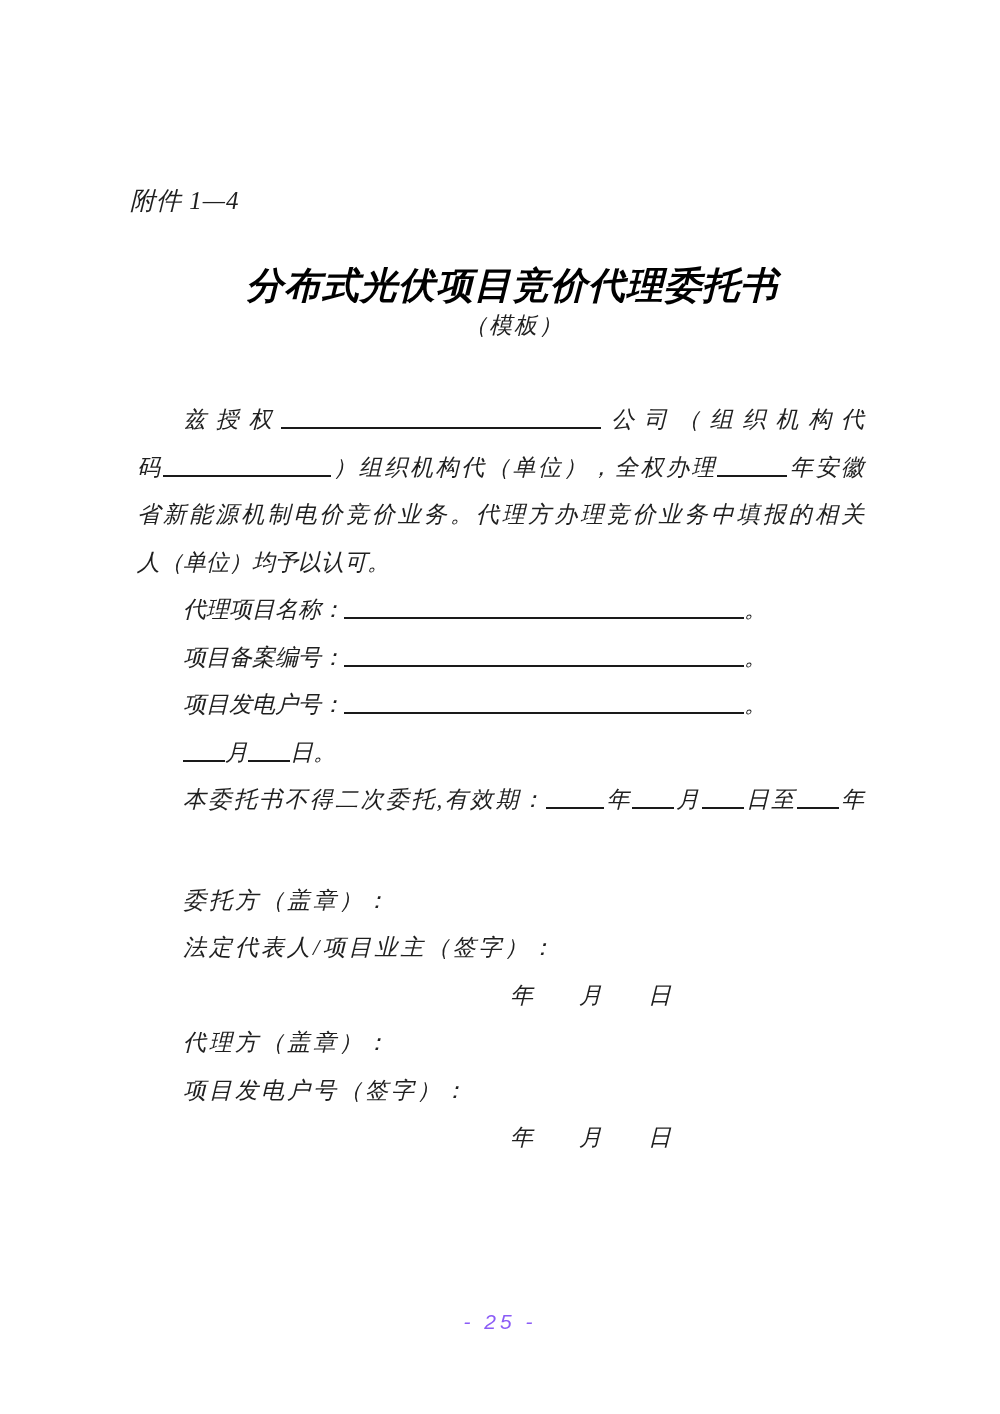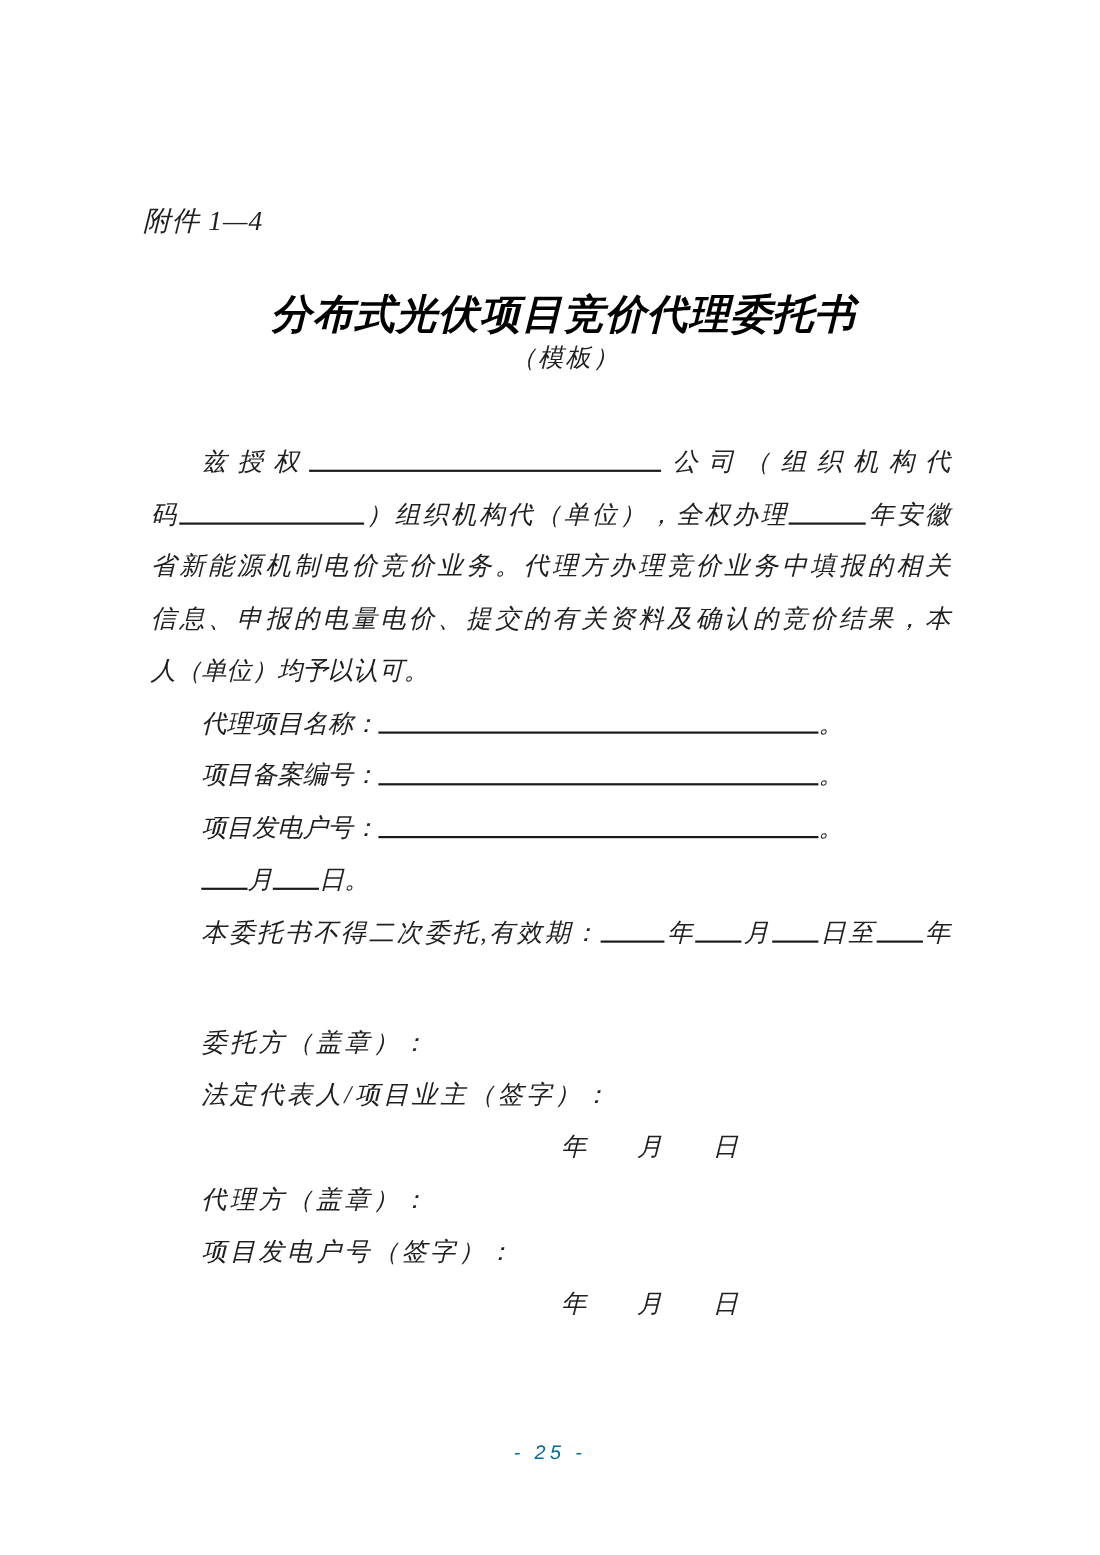--- a/index.html
+++ b/index.html
@@ -71,23 +71,23 @@
   .w42  { width: 42px; }
   .spacer { height: 53px; }
   .dateline { padding-left: 373px; }
   .note-line { letter-spacing: 3px; }
   .footer {
     position: absolute;
     left: 0;
     top: 1310px;
     width: 100%;
     text-align: center;
-    font-size: 18px;
+    font-size: 21px;
     letter-spacing: 4px;
-    color: #0369a1;
+    color: #8b5cf6;
     font-family: "Liberation Sans", "DejaVu Sans", sans-serif;
   }
 </style>
 </head>
 <body>
 
 <div class="page">
 
   <div class="attachment">附件 1—4</div>
 
@@ -99,21 +99,20 @@
 
     <div class="line just ind">
       <span>兹授权</span><span class="blank w320"></span><span>公司（组织机构代</span>
     </div>
 
     <div class="line just">
       <span>码</span><span class="blank w168"></span><span>）组织机构代（单位），全权办理</span><span class="blank w70"></span><span>年安徽</span>
     </div>
 
     <div class="line just">省新能源机制电价竞价业务。代理方办理竞价业务中填报的相关</div>
-    <div class="line just">信息、申报的电量电价、提交的有关资料及确认的竞价结果，本</div>
     <div class="line">人（单位）均予以认可。</div>
 
     <div class="line ind">
       <span>代理项目名称：</span><span class="blank w400"></span><span>。</span>
     </div>
 
     <div class="line ind">
       <span>项目备案编号：</span><span class="blank w400"></span><span>。</span>
     </div>
 

